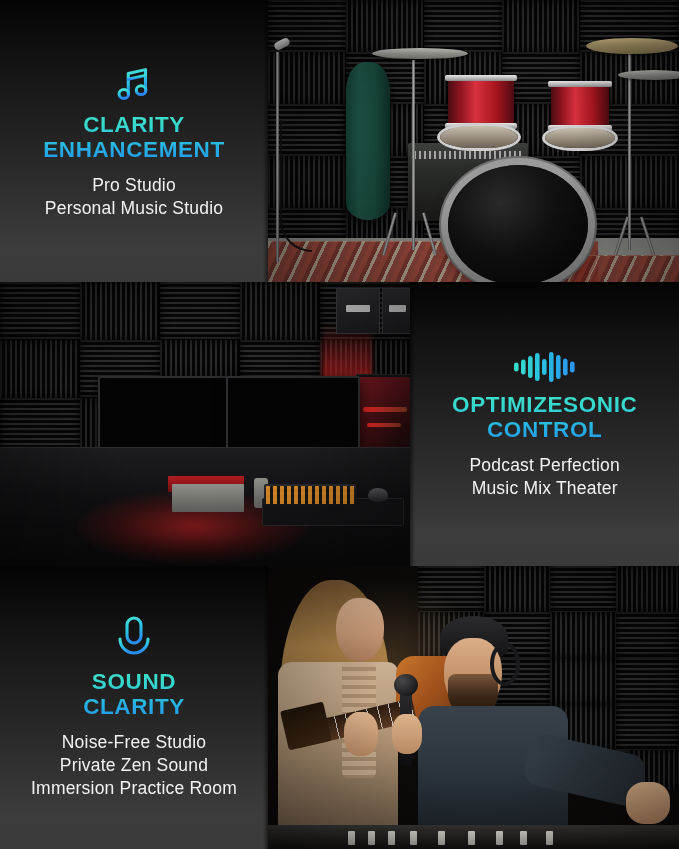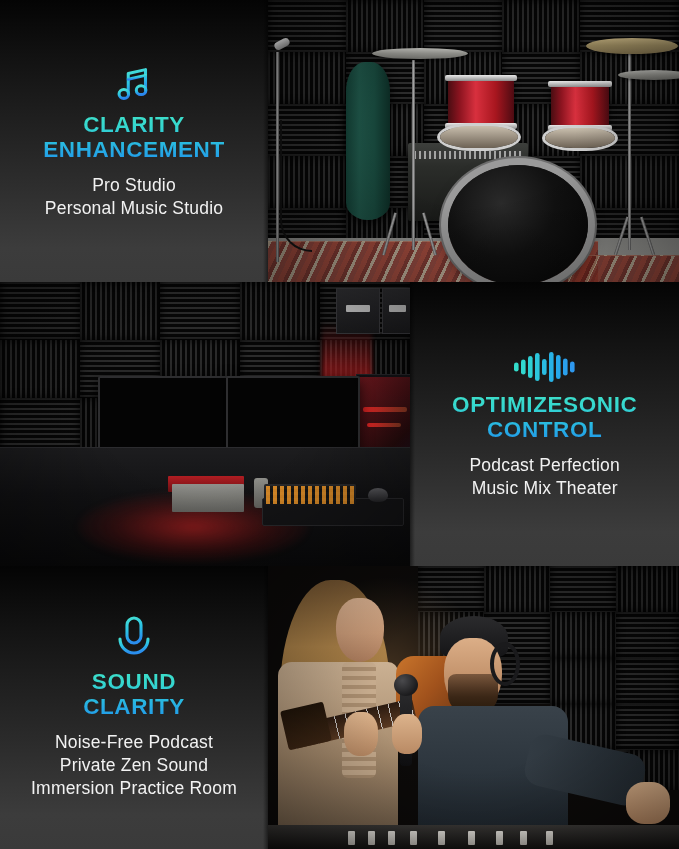--- a/index.html
+++ b/index.html
@@ -636,21 +636,21 @@
             <path d="M22 39 V46"></path>
             <path d="M14 46.5 H30"></path>
           </g>
         </svg>
       </div>
       <h2 class="headline h-3">
         <span>SOUND</span><br>
         <span>CLARITY</span>
       </h2>
       <ul class="sublist">
-        <li>Noise-Free Podcast</li>
+        <li>Noise-Free Studio</li>
         <li>Private Zen Sound</li>
         <li>Immersion Practice Room</li>
       </ul>
       <div class="panel-edge-r"></div>
     </div>
 
     <div class="photo photo-w-right">
       <div class="r3-dark"></div>
       <div class="foam-tiles">
         <div class="foam-tile" style="left:150px; top:0px;   width:66px; height:46px;"></div>

